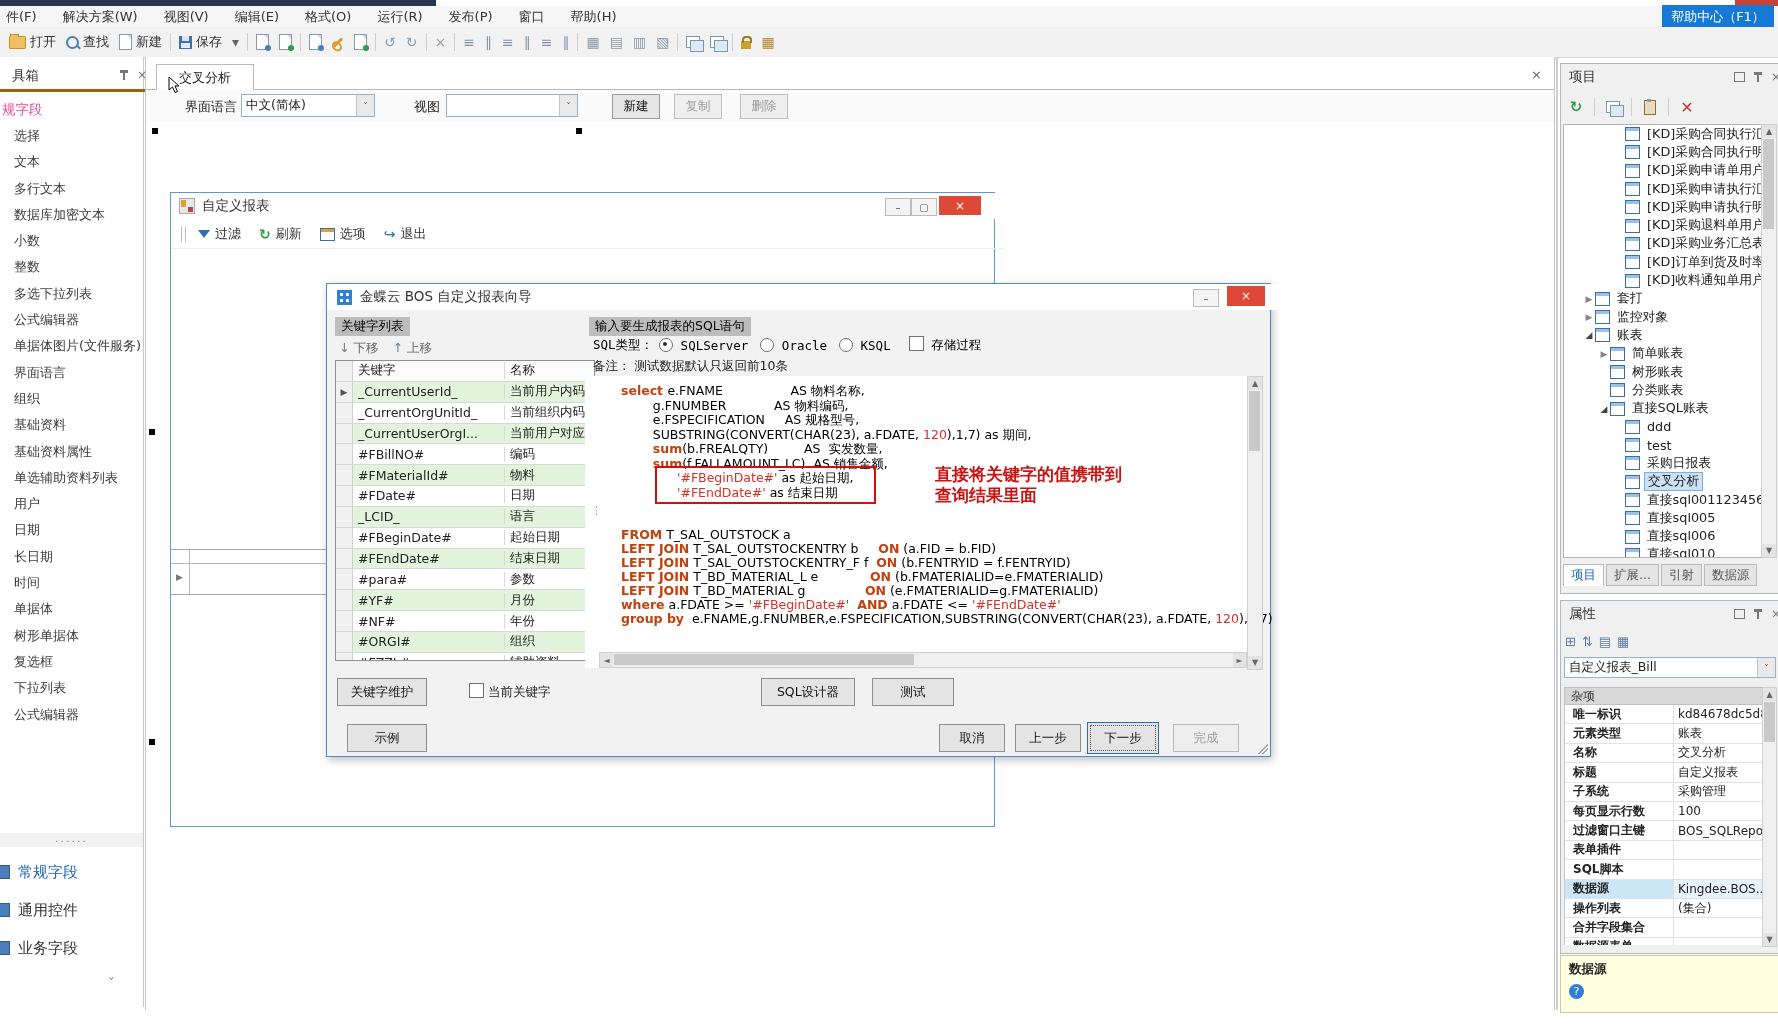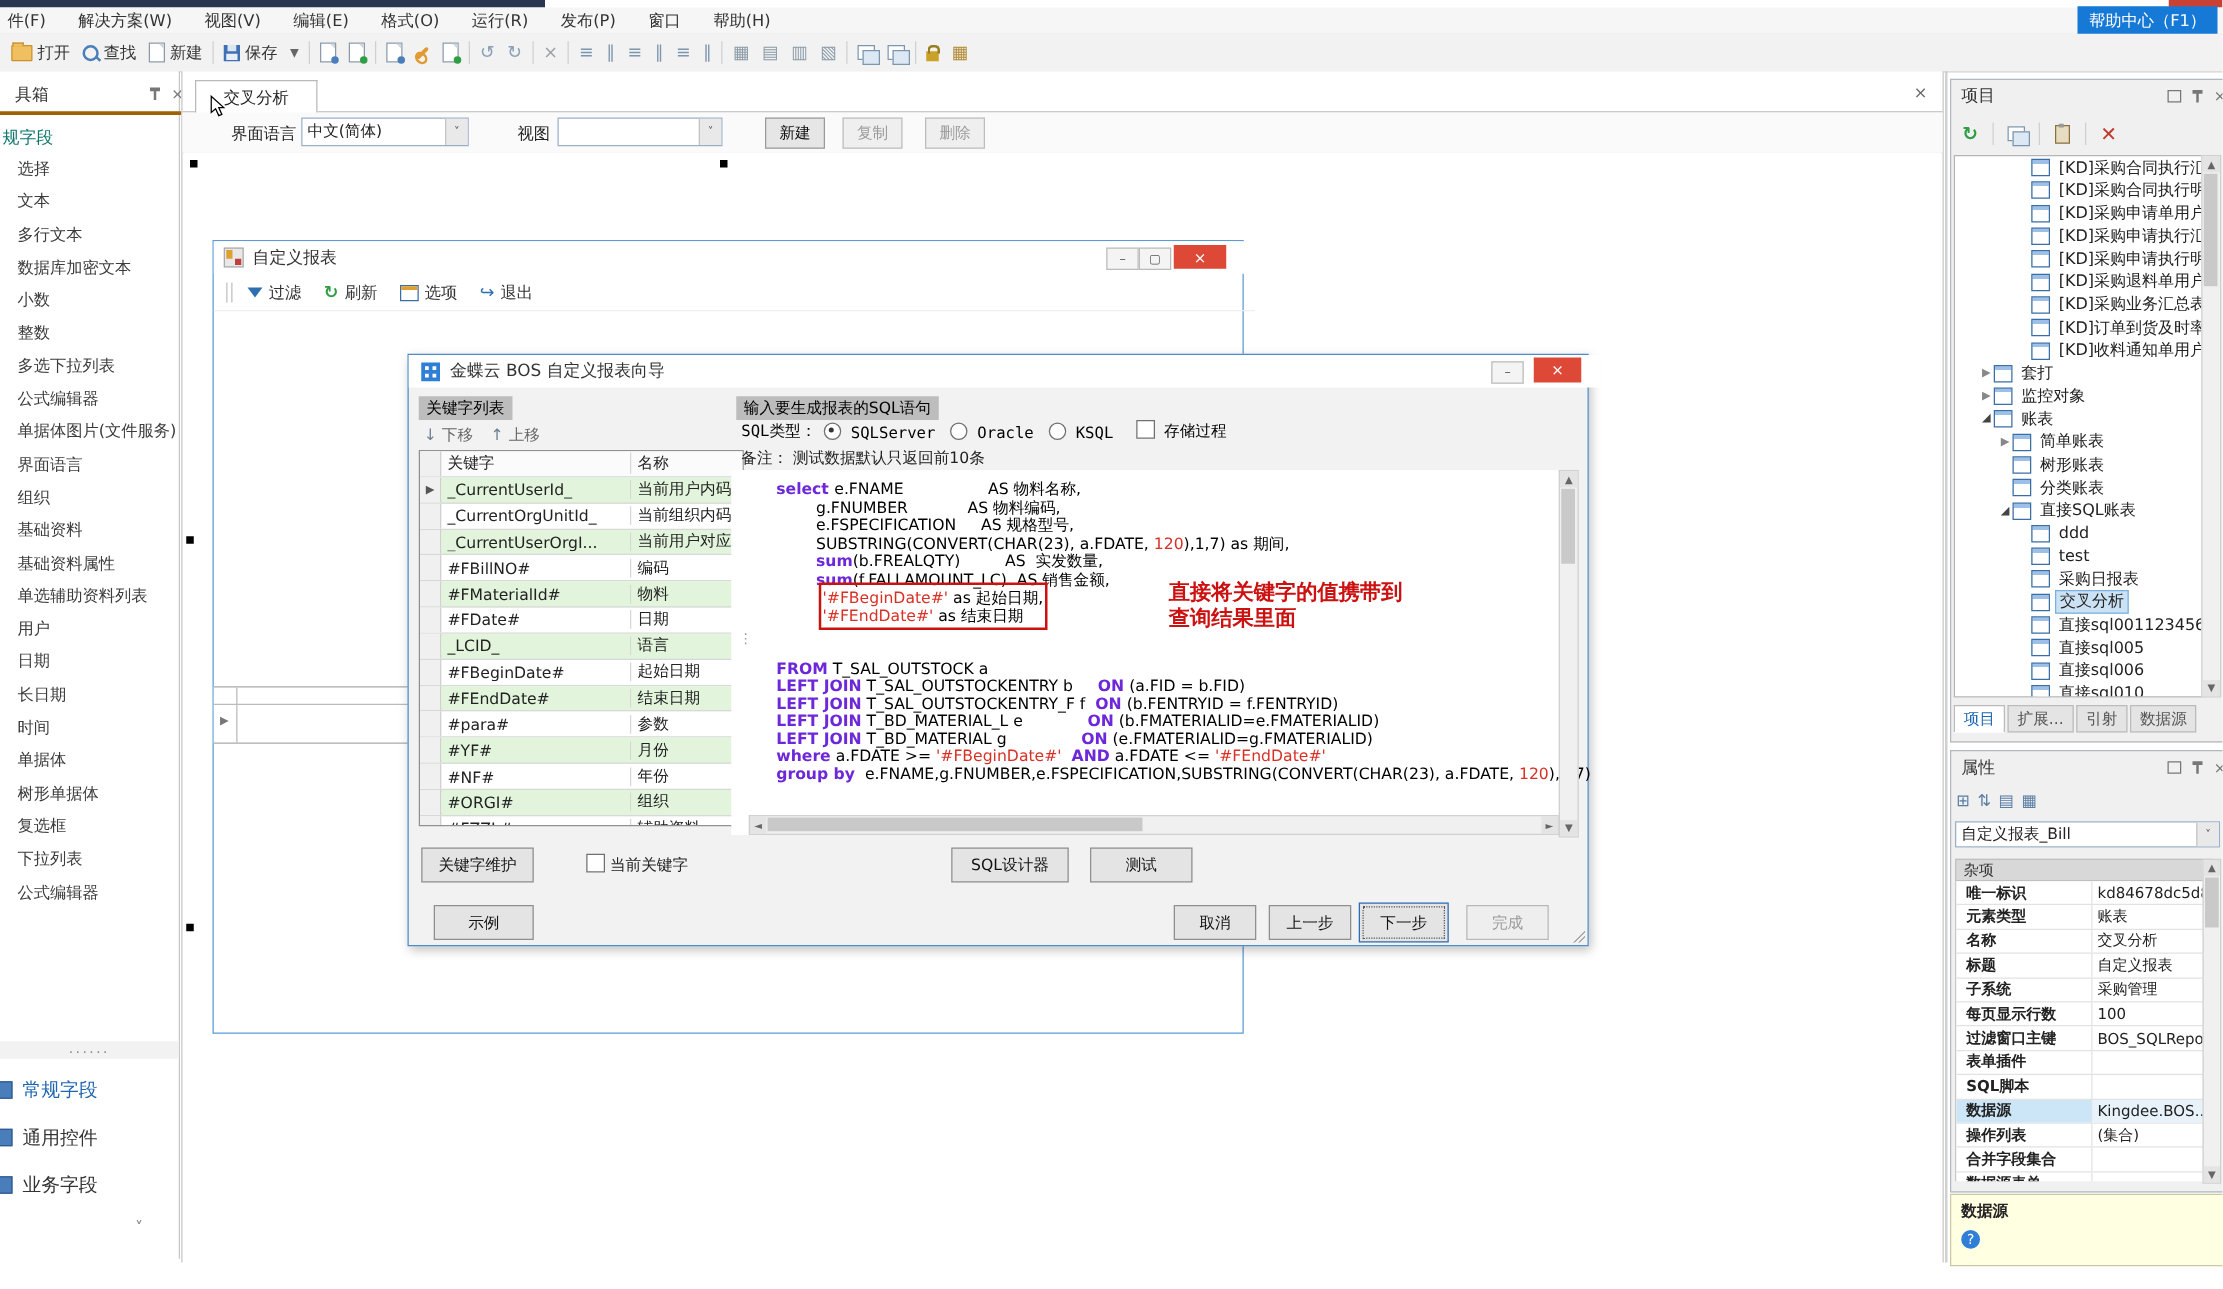--- a/index.html
+++ b/index.html
@@ -41,21 +41,21 @@
   .i-clip::before{content:"";position:absolute;left:2px;top:-2px;width:4px;height:3px;background:#999}
   .i-pin{width:2px;height:9px;background:#777;position:relative;margin:0 4px}
   .i-pin::before{content:"";position:absolute;top:-1px;left:-3px;width:8px;height:3px;background:#777}
   .i-float{width:9px;height:8px;border:1px solid #777}
   .i-winx{color:#777;font-size:12px;line-height:10px}
   
   #toolbox{left:0;top:57px;width:143px;height:950px;background:#fff;border-right:1px solid #c8c8c8}
   #tbx-head{position:absolute;left:0;top:6px;width:143px;height:26px;border-bottom:3px solid #a16207;
             display:flex;align-items:center;font-size:13.5px;color:#333;padding-left:12px}
   #tbx-head .hicons{position:absolute;right:8px;top:7px;display:flex;gap:8px;align-items:center}
-  #tbx-group{position:absolute;left:2px;top:44px;font-size:13.5px;color:#0f766e}
+  #tbx-group{position:absolute;left:2px;top:44px;font-size:13.5px;color:#ec4899}
   #tbx-list{position:absolute;left:14px;top:66px;width:126px}
   .tbx-item{height:26.3px;line-height:26.3px;font-size:13px;color:#3c3c3c;white-space:nowrap;overflow:hidden}
   #tbx-dots{position:absolute;left:0;top:776px;width:143px;text-align:center;color:#888;font-size:11px;letter-spacing:2px;background:#f2f2f2;height:14px;line-height:12px}
   #tbx-bottom{position:absolute;left:0;top:796px;width:143px}
   .tbx-sec{height:38px;display:flex;align-items:center;gap:8px;font-size:15px;color:#333}
   .tbx-sec .sic{width:12px;height:12px;background:#4a7ebb;margin-left:-4px;border:1px solid #2f5a8f}
   .tbx-sec.active{color:#1e66b0}
   #tbx-chev{position:absolute;left:108px;top:918px;color:#888;font-size:13px}
   
   #doc{left:145px;top:57px;width:1408px;height:953px;background:#fff;border-left:1px solid #c8c8c8;border-right:1px solid #c8c8c8}
@@ -114,22 +114,22 @@
   .dbtn{position:absolute;display:flex;align-items:center;justify-content:center;background:#e4e4e4;border:1px solid #8f8f8f;font-size:12.5px;color:#111}
   .dbtn.focus{border:1px solid #2a6db5;outline:1px dotted #555;outline-offset:-4px}
   .dbtn.dis{color:#9b9b9b;border-color:#b8b8b8;background:#eee}
   .cb{width:13px;height:13px;border:1px solid #707070;background:#fff;display:inline-block;vertical-align:-2px}
   .radio{width:12px;height:12px;border:1px solid #707070;border-radius:50%;background:#fff;display:inline-block;vertical-align:-2px;position:relative}
   .radio.sel::before{content:"";position:absolute;left:3px;top:3px;width:4px;height:4px;border-radius:50%;background:#333}
   #sqltype-row{position:absolute;left:266px;top:52px;font-size:12.5px;color:#000;display:flex;align-items:center;gap:6px;font-family:"DejaVu Sans Mono",monospace}
   #note-row{position:absolute;left:266px;top:74px;font-size:12.5px;color:#222}
   #sql-area{position:absolute;left:258px;top:92px;width:676px;height:292px;background:#fff}
   #sql-code{position:absolute;left:36px;top:8px;white-space:pre;font-size:12.5px;line-height:14.5px}
-  .sk{color:#6d28d9;font-weight:bold}.sp{color:#000}.ss{color:#d93025}.sn{color:#d93025}
-  #sql-box{position:absolute;left:70px;top:90px;border:2px solid #cc1111;padding:2px 1px;white-space:pre;font-size:12.5px;line-height:15px}
+  .sk{color:#c2410c;font-weight:bold}.sp{color:#000}.ss{color:#d93025}.sn{color:#d93025}
+  #sql-box{position:absolute;left:70px;top:90px;border:2px solid #cc1111;padding:2px 20px;white-space:pre;font-size:12.5px;line-height:15px}
   #sql-gap{position:absolute;left:6px;top:128px;color:#999;font-size:11px}
   #sql-bottom{position:absolute;left:36px;top:152px;white-space:pre;font-size:12.5px;line-height:14px}
   #sql-anno{position:absolute;left:350px;top:88px;color:#cc1111;font-weight:bold;font-size:17px;line-height:21px;white-space:nowrap}
   .vscroll{position:absolute;background:#f0f0f0;border:1px solid #d0d0d0}
   .sb-arr{position:absolute;left:0;width:100%;height:13px;background:#e4e4e4;color:#666;font-size:8px;display:flex;align-items:center;justify-content:center}
   .sb-thumb{position:absolute;left:1px;width:11px;background:#c9c9c9}
   .hs-arr{position:absolute;top:0;height:100%;width:13px;background:#e4e4e4;color:#666;font-size:8px;display:flex;align-items:center;justify-content:center}
   #dlg-grip{position:absolute;right:2px;bottom:2px;width:10px;height:10px;
     background:linear-gradient(135deg,transparent 50%,#aaa 50%,#aaa 60%,transparent 60%,transparent 70%,#aaa 70%,#aaa 80%,transparent 80%)}
   

